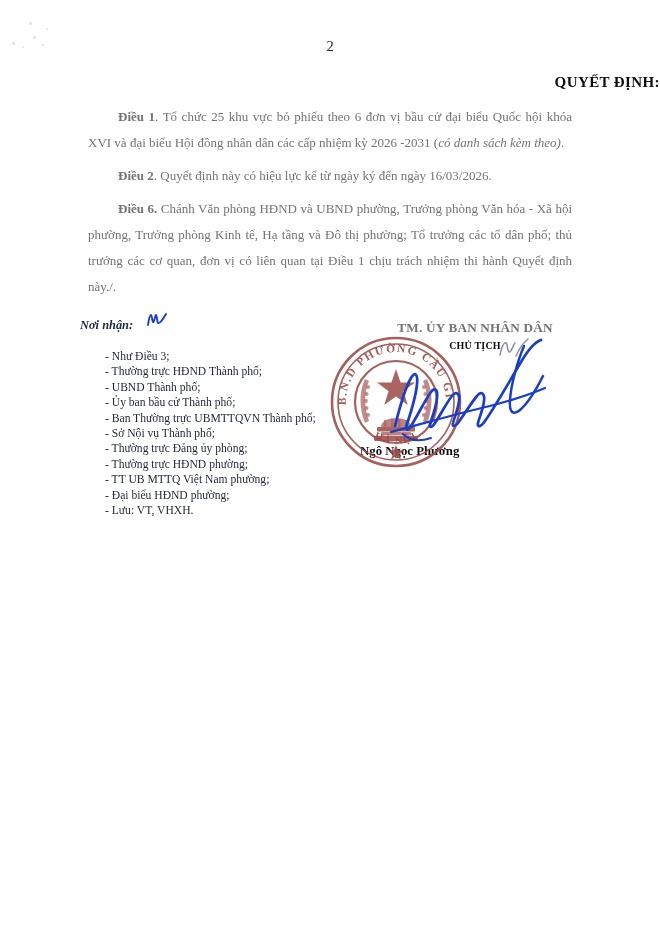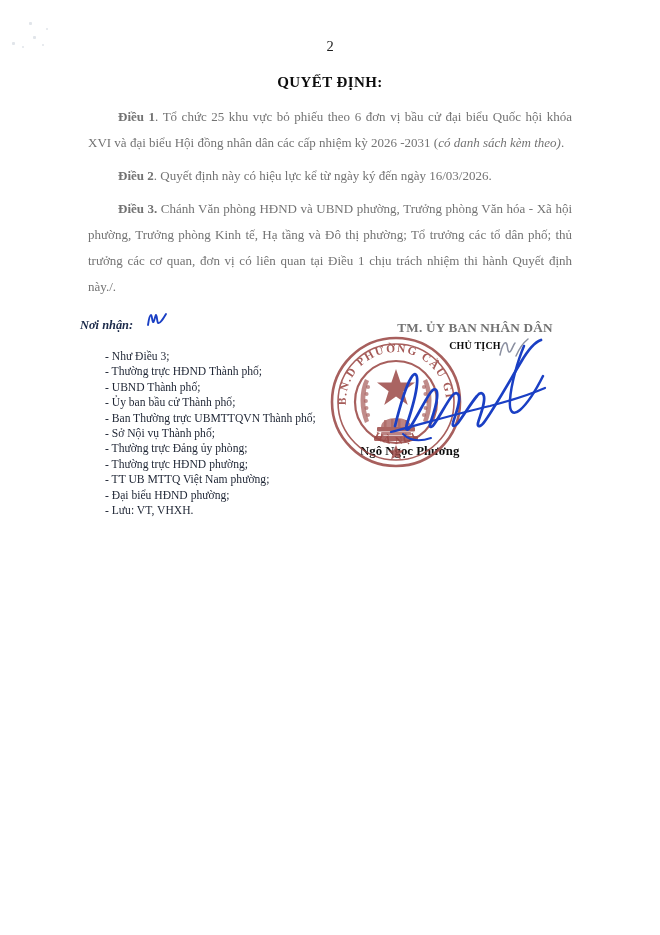--- a/index.html
+++ b/index.html
@@ -35,21 +35,21 @@
     font-size: 14.5px;
     color: #1d1d1d;
   }
 
   
   .doc-heading {
     position: absolute;
     top: 74px;
     left: 0;
     width: 660px;
-    text-align: center;
+    text-align: right;
     font-size: 15px;
     font-weight: bold;
     letter-spacing: .4px;
     color: #0d0d0d;
   }
 
   
   .body-block {
     position: absolute;
     top: 104px;
@@ -181,21 +181,21 @@
   <div class="page-number">2</div>
 
   <div class="doc-heading">QUYẾT ĐỊNH:</div>
 
   <div class="body-block">
 
     <p class="para"><b>Điều 1</b><span>. Tổ chức 25 khu vực bỏ phiếu theo 6 đơn vị bầu cử đại biểu Quốc hội khóa XVI và đại biểu Hội đồng nhân dân các cấp nhiệm kỳ 2026 -2031 (</span><i>có danh sách kèm theo)</i><span>.</span></p>
 
     <p class="para"><b>Điều 2</b><span>. Quyết định này có hiệu lực kể từ ngày ký đến ngày 16/03/2026.</span></p>
 
-    <p class="para"><b>Điều 3.</b><span> Chánh Văn phòng HĐND và UBND phường, Trưởng phòng Văn hóa - Xã hội phường, Trưởng phòng Kinh tế, Hạ tầng và Đô thị phường; Tổ trưởng các tổ dân phố; thủ trưởng các cơ quan, đơn vị có liên quan tại Điều 1 chịu trách nhiệm thi hành Quyết định này./.</span></p>
+    <p class="para"><b>Điều 6.</b><span> Chánh Văn phòng HĐND và UBND phường, Trưởng phòng Văn hóa - Xã hội phường, Trưởng phòng Kinh tế, Hạ tầng và Đô thị phường; Tổ trưởng các tổ dân phố; thủ trưởng các cơ quan, đơn vị có liên quan tại Điều 1 chịu trách nhiệm thi hành Quyết định này./.</span></p>
 
   </div>
 
   <div class="recipients">
     <div class="recipients-title">
       <span>Nơi nhận:</span>
       <svg class="recipients-mark" viewBox="0 0 22 18">
         <path d="M2 14 C3 7, 4 4, 5 4 C6 4, 6 10, 7 11 C8 12, 9 5, 10 4 C11 4, 11 11, 12 12 C14 13, 17 8, 20 3" fill="none" stroke="#1a3fc4" stroke-width="1.9" stroke-linecap="round"></path>
       </svg>
     </div>

